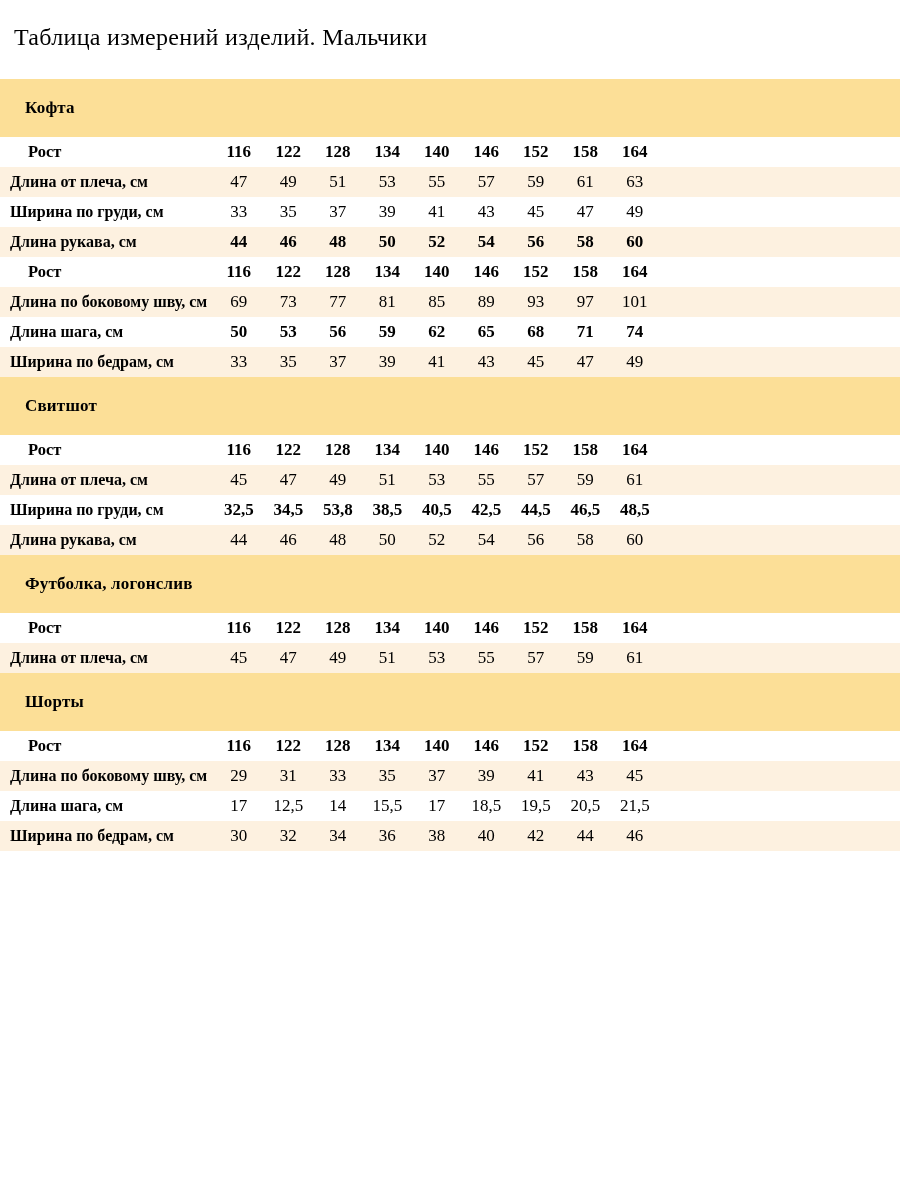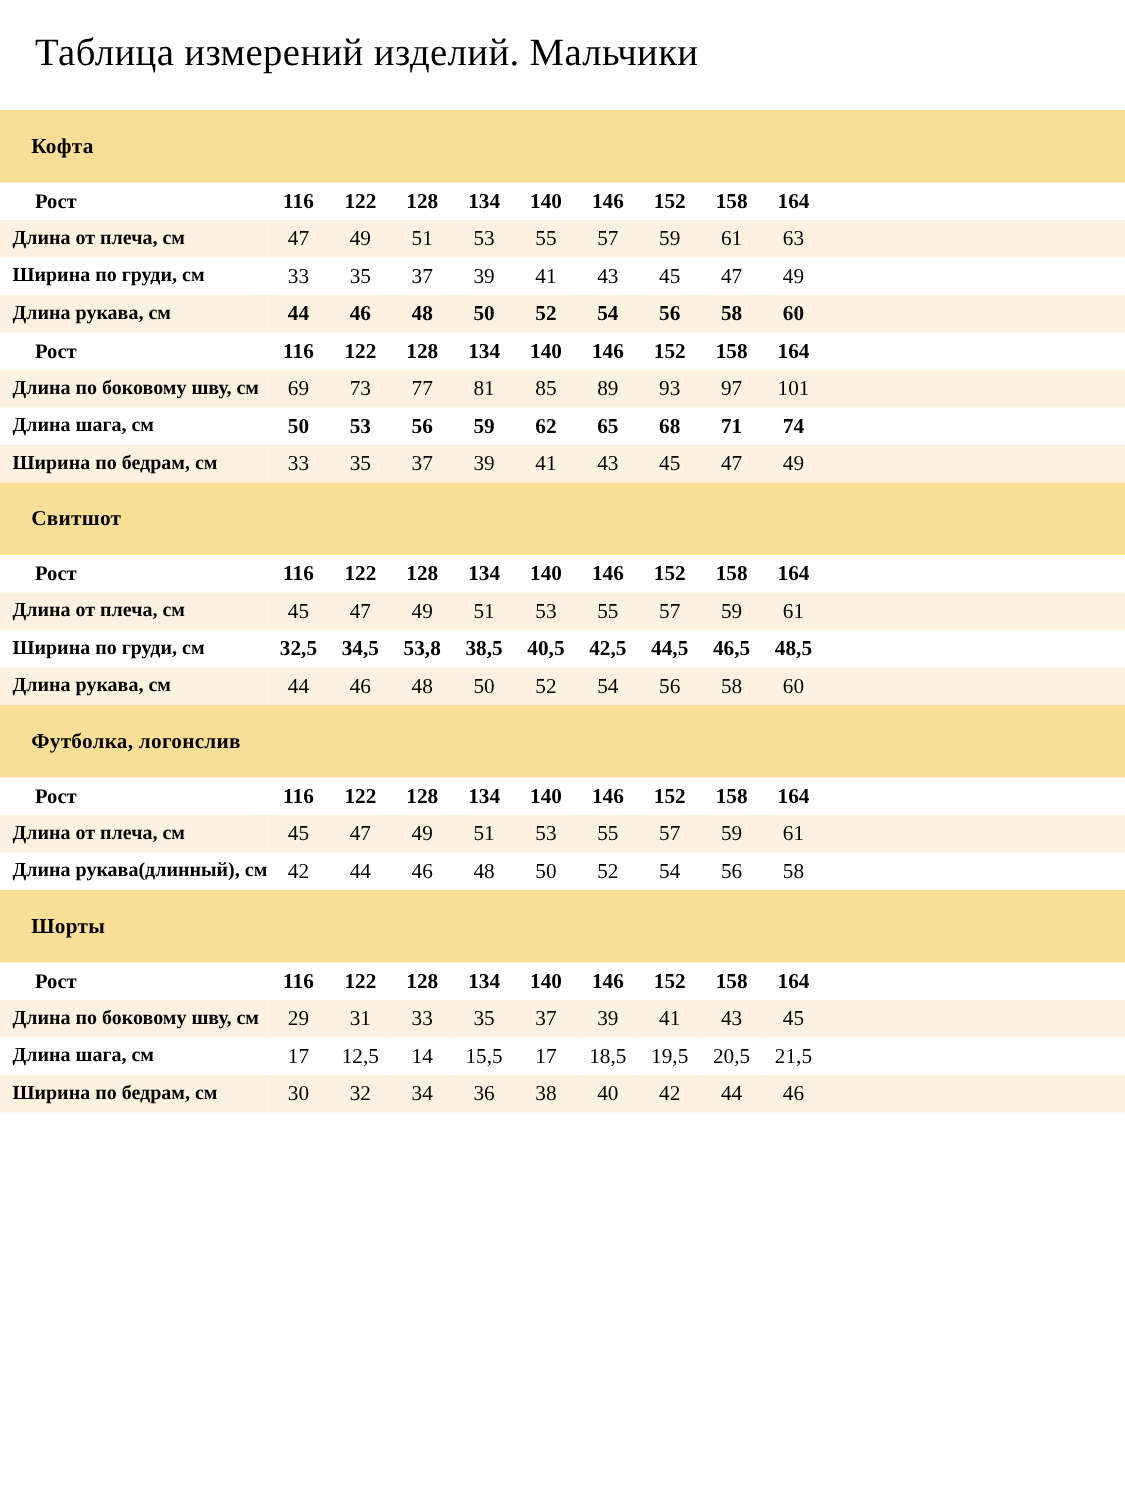--- a/index.html
+++ b/index.html
@@ -5,23 +5,23 @@
   * { margin: 0; padding: 0; box-sizing: border-box; }
   html, body { background: #ffffff; }
   body {
     width: 900px;
     height: 1200px;
     font-family: "Liberation Serif", serif;
     color: #000;
     overflow: hidden;
   }
   .page-title {
-    font-size: 31px;
+    font-size: 24px;
     font-weight: 400;
-    margin: 24px 0 0 28px;
+    margin: 24px 0 0 14px;
     letter-spacing: 0.3px;
     white-space: nowrap;
   }
   .sections { margin-top: 28px; }
   .band {
     height: 58px;
     background: var(--band-color, #FCDF97);
     display: flex;
     align-items: center;
     padding-left: 25px;
@@ -320,33 +320,20 @@
             <td class="val">47</td>
             <td class="val">49</td>
             <td class="val">51</td>
             <td class="val">53</td>
             <td class="val">55</td>
             <td class="val">57</td>
             <td class="val">59</td>
             <td class="val">61</td>
             <td class="fill"></td>
           </tr>
-          <tr class="size-row">
-            <td class="row-label">Длина рукава(длинный), см</td>
-            <td class="val">42</td>
-            <td class="val">44</td>
-            <td class="val">46</td>
-            <td class="val">48</td>
-            <td class="val">50</td>
-            <td class="val">52</td>
-            <td class="val">54</td>
-            <td class="val">56</td>
-            <td class="val">58</td>
-            <td class="fill"></td>
-          </tr>
         </tbody>
     </table>
   </section>
 
   <section class="product-section">
     <div class="band">
       <span class="section-title">Шорты</span>
     </div>
     <table class="size-table">
       <colgroup>

